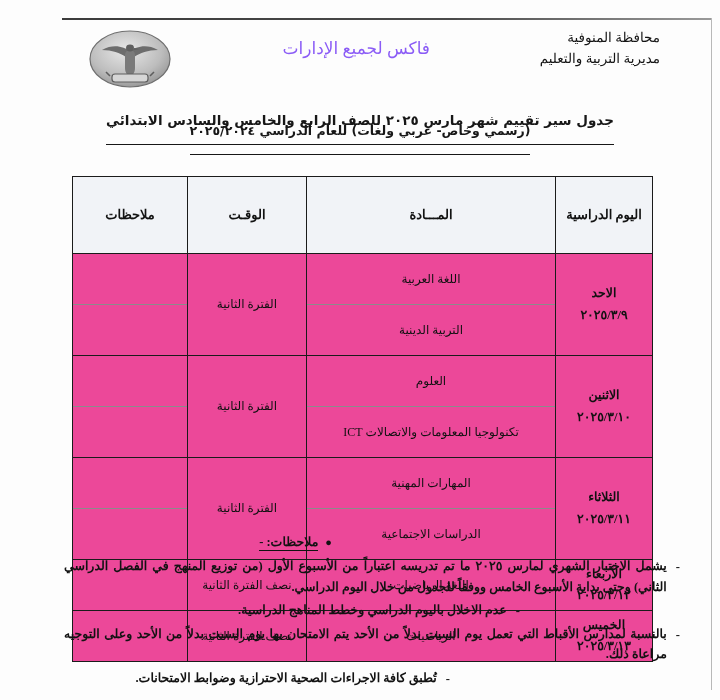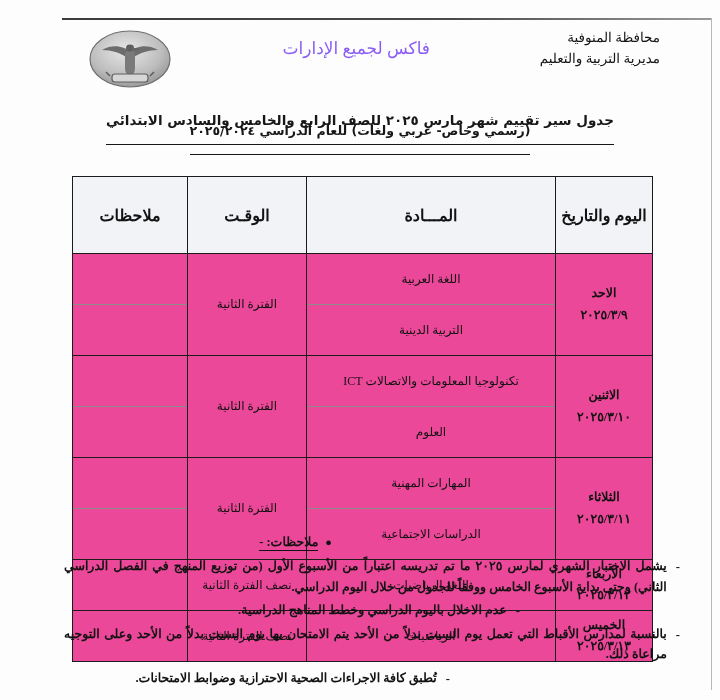--- a/index.html
+++ b/index.html
@@ -107,21 +107,21 @@
     border: 1.7px solid #1b1b1b;
     text-align: center;
     vertical-align: middle;
     padding: 0;
     background: #ec4899;
   }
   .sched thead th {
     height: 76px;
     background: #f1f3f7;
     font-weight: bold;
-    font-size: 16px;
+    font-size: 13px;
     color: #121212;
   }
   .col-day   { width: 96px; }
   .col-subj  { width: 248px; }
   .col-time  { width: 118px; }
   .col-note  { width: 114px; }
 
   .cell-day {
     font-weight: bold;
     font-size: 12.5px;
@@ -234,21 +234,21 @@
   <div class="title-main">
     <span>جدول سير تقييم شهر مارس ٢٠٢٥ للصف الرابع والخامس والسادس الابتدائي</span>
   </div>
   <div class="title-sub">
     <span>(رسمي وخاص- عربي ولغات) للعام الدراسي ٢٠٢٥/٢٠٢٤</span>
   </div>
 
   <table class="sched">
     <thead>
       <tr>
-        <th class="col-day">اليوم والتاريخ</th>
+        <th class="col-day">اليوم الدراسية</th>
         <th class="col-subj">المـــادة</th>
         <th class="col-time">الوقـت</th>
         <th class="col-note">ملاحظات</th>
       </tr>
     </thead>
     <tbody>
 
       <tr class="row-split">
         <td class="cell-day">
           <div>الاحد</div>
@@ -283,24 +283,24 @@
 
       <tr class="row-split">
         <td class="cell-day">
           <div>الاثنين</div>
           <div>٢٠٢٥/٣/١٠</div>
         </td>
         <td>
           <table class="split">
               <tbody>
             <tr>
+                  <td>العلوم</td>
+                </tr>
+            <tr>
                   <td>تكنولوجيا المعلومات والاتصالات ICT</td>
-                </tr>
-            <tr>
-                  <td>العلوم</td>
                 </tr>
           </tbody>
             </table>
         </td>
         <td class="cell-time">الفترة الثانية</td>
         <td>
           <table class="split">
               <tbody>
             <tr>
                   <td class="blank"></td>

